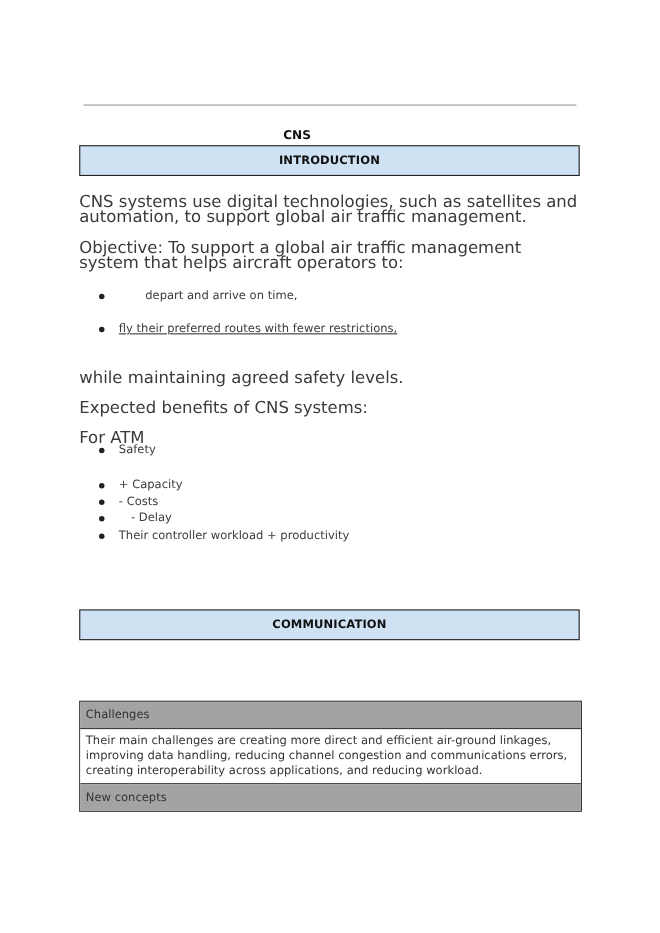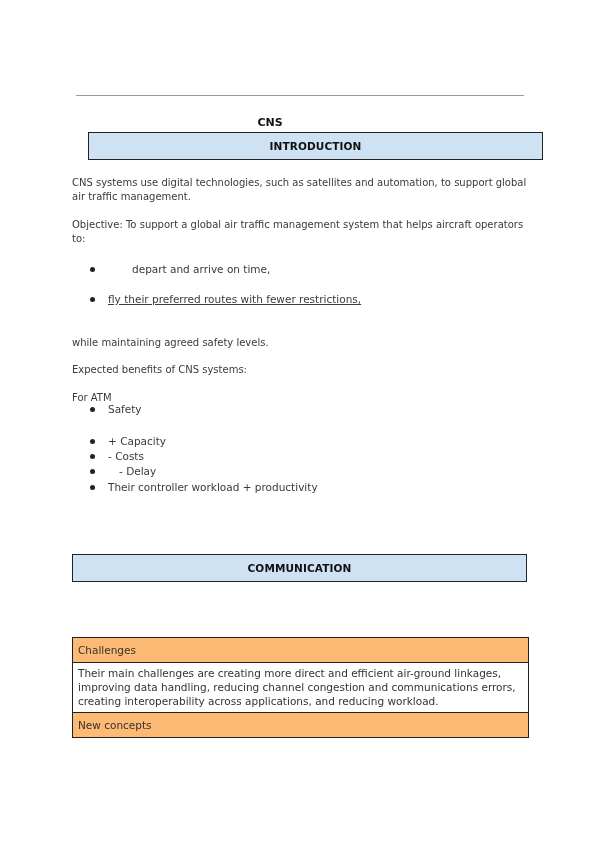--- a/index.html
+++ b/index.html
@@ -16,46 +16,46 @@
       border-top: 1px solid #9a9a9a;
     }
     .section-header {
       position: absolute; left: 72px; width: 453px; height: 26px;
       background: #cfe2f3; border: 1px solid #222;
       display: flex; align-items: center; justify-content: center;
       font-size: 10.5px; font-weight: bold; color: #111; letter-spacing: 0.1px;
     }
     .p {
       position: absolute; left: 72px; width: 460px;
-      font-size: 10px; line-height: 14px; color: #3a3a3a;
+      font-size: 15px; line-height: 14px; color: #3a3a3a;
     }
     .bullet {
       position: absolute; left: 90px; font-size: 10.5px; line-height: 14px; color: #3a3a3a;
       display: flex; align-items: center;
     }
     .bullet .dot {
       display: inline-block; width: 5px; height: 5px; border-radius: 50%;
       background: #222; margin-right: 13px;
     }
     .table {
       position: absolute; left: 72px; top: 637px; width: 455px;
       border: 1px solid #222; border-collapse: collapse;
     }
     .row { border-bottom: 1px solid #222; font-size: 10.5px; line-height: 14px; color: #333; }
     .row:last-child { border-bottom: none; }
-    .row.head { background: #fdba74; height: 24px; display: flex; align-items: center; padding-left: 5px; }
+    .row.head { background: #a3a3a3; height: 24px; display: flex; align-items: center; padding-left: 5px; }
     .row.body { background: #ffffff; padding: 3px 5px 4px 5px; }
   </style>
 </head>
 <body>
 
 <div class="doc-title">CNS</div>
 <div class="title-rule"></div>
 
-<div class="section-header" style="top:132px;margin-left:16px;">INTRODUCTION</div>
+<div class="section-header" style="top:132px;">INTRODUCTION</div>
 
 <div class="p" style="top:176px;">CNS systems use digital technologies, such as satellites and automation, to support global air traffic management.</div>
 <div class="p" style="top:218px;">Objective: To support a global air traffic management system that helps aircraft operators to:</div>
 
 <div class="bullet" style="top:262px;gap:24px;">
   <span class="dot"></span>
   <span>depart and arrive on time,</span>
 </div>
 <div class="bullet" style="top:292px;text-decoration:underline;">
   <span class="dot"></span>

